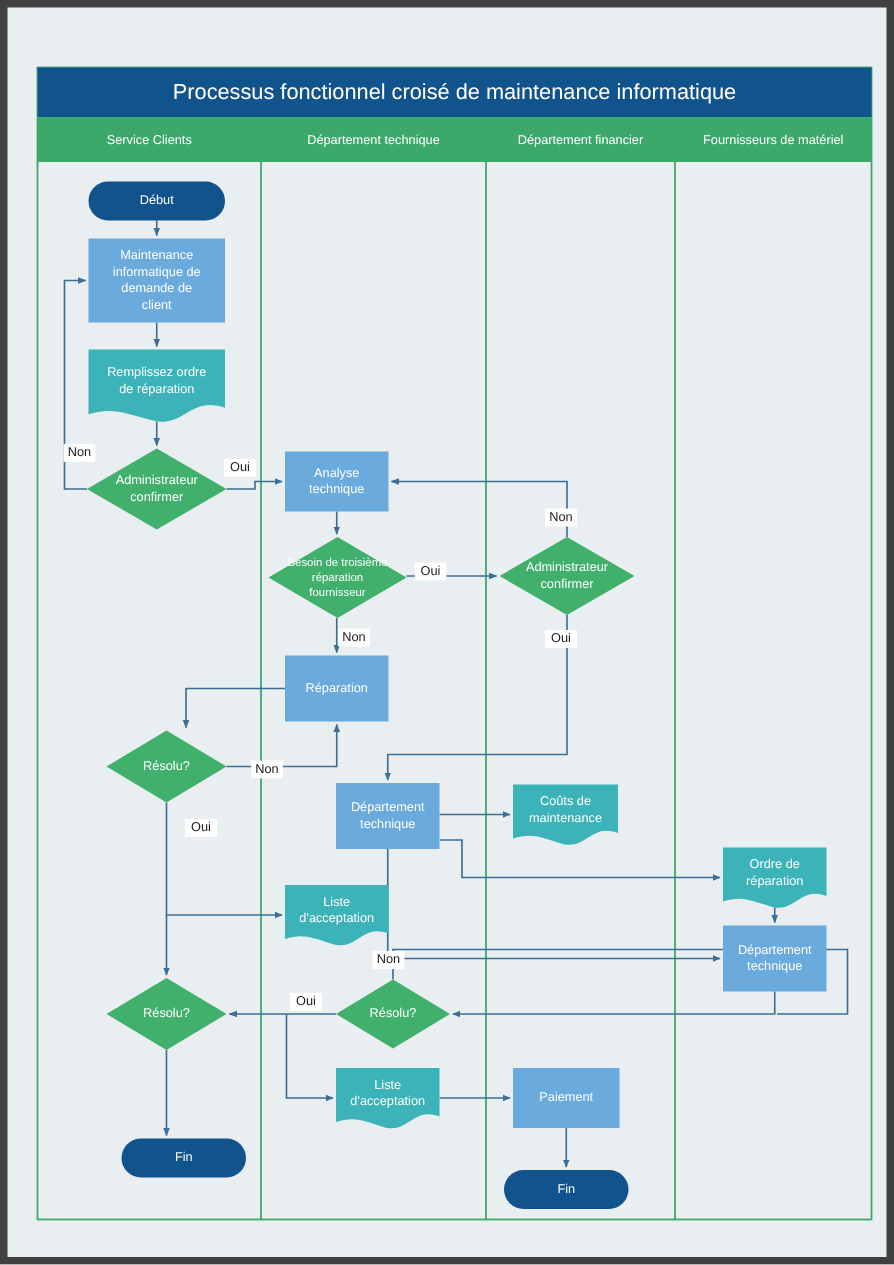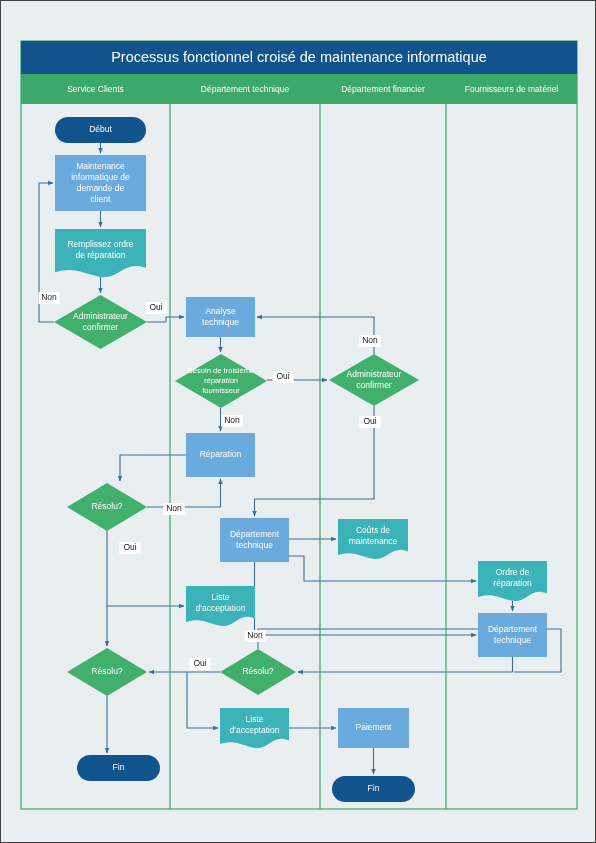--- a/index.html
+++ b/index.html
@@ -5,21 +5,21 @@
   html, body {
     margin: 0;
     padding: 0;
     background: #d6d6d6;
   }
   #page {
     position: relative;
     width: 596px;
     height: 843px;
     background: #e9eff0;
-    border: 1px solid #404040;
+    border: 5px solid #404040;
     box-sizing: border-box;
     overflow: hidden;
     font-family: "Liberation Sans", sans-serif;
   }
   #chart-svg {
     position: absolute;
     left: 0;
     top: 0;
   }
   text { font-family: "Liberation Sans", sans-serif; }

